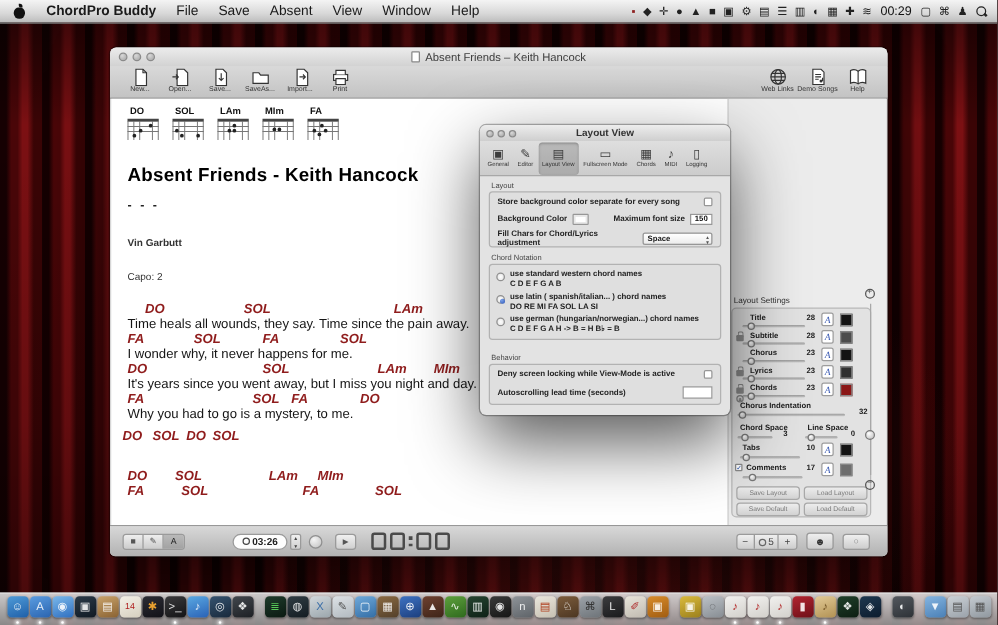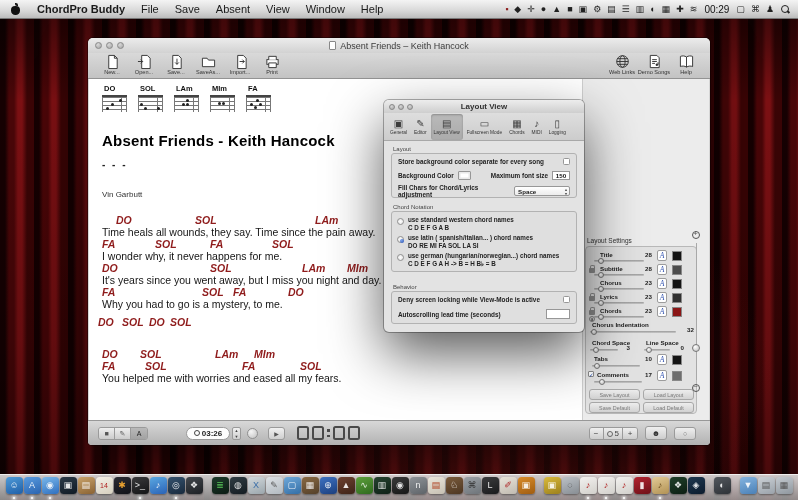--- a/index.html
+++ b/index.html
@@ -48,21 +48,21 @@
   .diagram { width:27px; }
   .diag-label { font-size:7.5px; font-weight:bold; color:#111; margin-left:2px; }
   .diag-grid { position:relative; width:25px; height:17px; margin-top:2px; border-top:2px solid #444;
     background:
       repeating-linear-gradient(to right, #777 0 0.6px, transparent 0.6px 4.8px),
       repeating-linear-gradient(to bottom, #777 0 0.6px, transparent 0.6px 4.1px);
     background-size:24.7px 100%, 100% 16.9px; }
   .diag-dot { position:absolute; width:3px; height:3px; border-radius:50%; background:#222; }
   #song-title { font-size:15px; font-weight:bold; color:#000; margin-top:12px; letter-spacing:.2px; }
   #song-sep { font-size:10px; font-weight:bold; margin-top:10px; letter-spacing:2px; color:#222; }
-  #song-artist { font-size:8px; color:#333; margin-top:20px; }
+  #song-artist { font-size:8px; color:#333; margin-top:20px;font-weight:bold; }
   #song-capo { font-size:8px; color:#333; margin-top:18px; }
   #song-body { margin-top:15px; position:relative; }
   .chord-line { position:relative; height:12px; }
   .chord { position:absolute; top:0; font-size:10.5px; font-weight:bold; font-style:italic; color:#8f1c1c; white-space:nowrap; }
   .lyric-line { height:12px; font-size:10.5px; color:#151515; white-space:nowrap; }
   
   #sidebar { position:absolute; top:0; right:0; bottom:0; width:127px; background:#ececec; border-left:1px solid #cfcfcf; }
   #ls-title { position:absolute; left:4px; top:158px; font-size:6.5px; color:#333; }
   #ls-panel { position:absolute; left:2px; top:167px; width:112px; height:168px; background:#e2e2e2; border:1px solid #b8b8b8; border-radius:4px; }
   .ls-label { position:absolute; font-size:6.2px; font-weight:bold; color:#222; white-space:nowrap; }
@@ -321,20 +321,21 @@
                 <span class="diag-dot" style="left: 10px; top: 2px;"></span>
                 <span class="diag-dot" style="left: 4px; top: 6px;"></span>
                 <span class="diag-dot" style="left: 8px; top: 9px;"></span>
                 <span class="diag-dot" style="left: 13px; top: 6px;"></span>
               </div>
             </div>
           </div>
         <div id="song-title">Absent Friends - Keith Hancock</div>
         <div id="song-sep">- - -</div>
         <div id="song-artist">Vin Garbutt</div>
+        <div id="song-capo">Capo:  2</div>
         <div id="song-body">
             <div class="chord-line">
               <span class="chord" style="left: 14px;">DO</span>
               <span class="chord" style="left: 93px;">SOL</span>
               <span class="chord" style="left: 213px;">LAm</span>
               <span class="chord" style="left: 293px;">MIm</span>
             </div>
             <div class="lyric-line">Time heals all wounds, they say. Time since the pain away.</div>
             <div class="chord-line">
               <span class="chord" style="left: 0px;">FA</span>
@@ -370,21 +371,20 @@
               <span class="chord" style="left: 38px;">SOL</span>
               <span class="chord" style="left: 113px;">LAm</span>
               <span class="chord" style="left: 152px;">MIm</span>
             </div>
             <div class="chord-line">
               <span class="chord" style="left: 0px;">FA</span>
               <span class="chord" style="left: 43px;">SOL</span>
               <span class="chord" style="left: 140px;">FA</span>
               <span class="chord" style="left: 198px;">SOL</span>
             </div>
-            <div class="lyric-line">You helped me with worries and eased all my fears.</div>
           </div>
       </div>
       <div id="sidebar">
         <div id="ls-title">Layout Settings</div>
         <div id="ls-panel">
             <span class="ls-label" style="left: 14px; top: 4px;">Title</span>
             <span class="ls-value" style="left: 52px; top: 4px;">28</span>
             <span class="ls-abtn" style="left: 71px; top: 3px;">A</span>
             <span class="ls-swatch" style="left: 86px; top: 4px; background: rgb(20, 20, 20);"></span>
             <span class="ls-track" style="left: 8px; top: 13px; width: 50px;">

